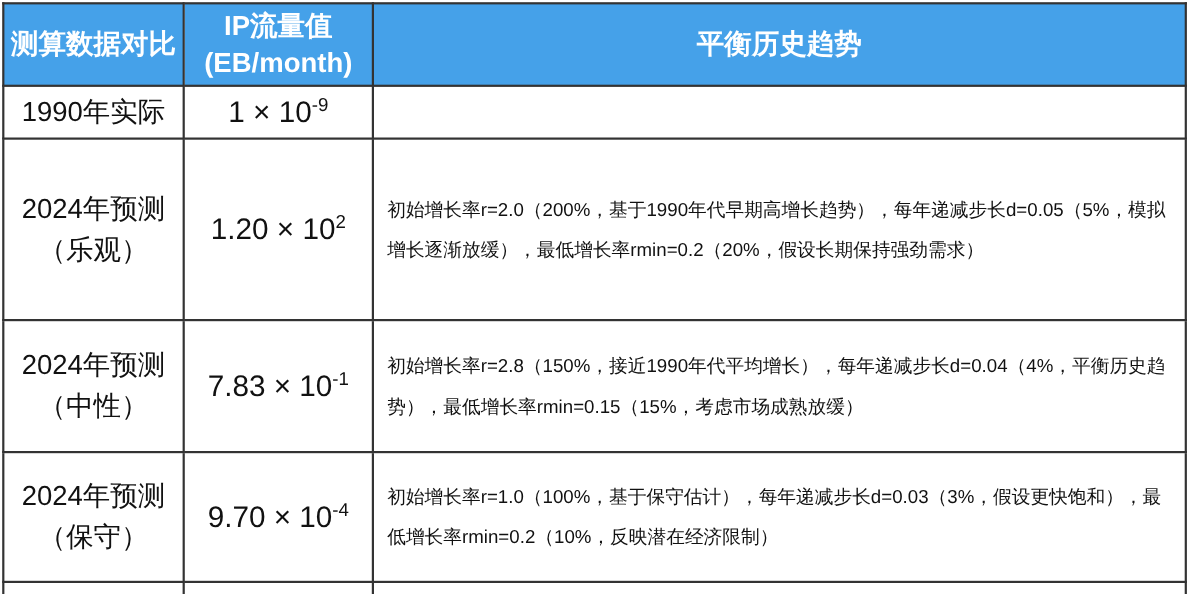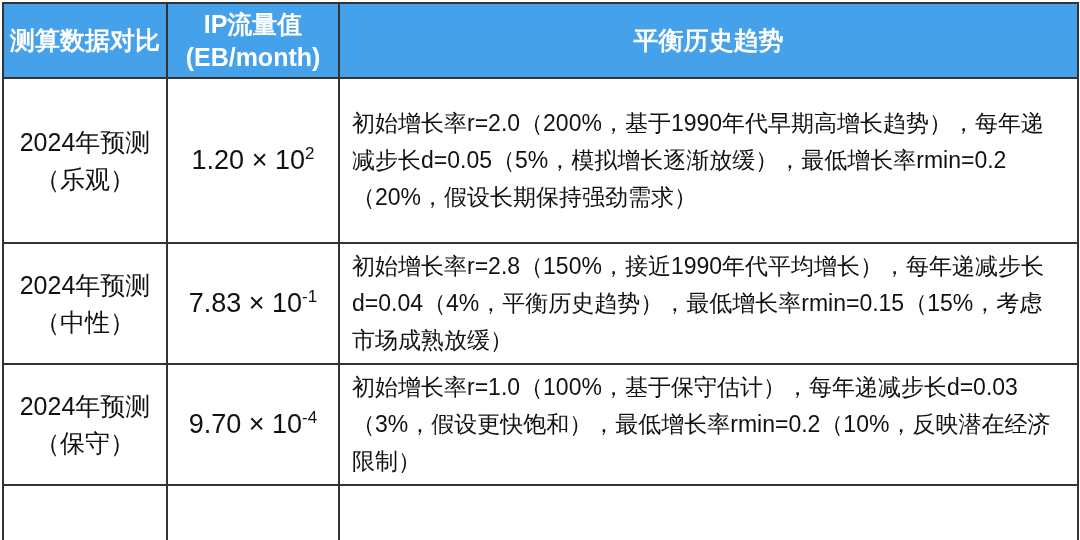--- a/index.html
+++ b/index.html
@@ -58,21 +58,21 @@
     padding: 0 4px;
     white-space: nowrap;
   }
   td.value-cell sup {
     font-size: 17px;
     vertical-align: super;
     line-height: 0;
   }
   td.assum-cell {
     text-align: left;
-    font-size: 23px;
+    font-size: 17px;
     line-height: 37px;
     padding: 4px 12px;
   }
 </style>
 </head>
 <body>
 
 <table class="compare">
   <colgroup>
     <col class="c-label">
@@ -87,20 +87,30 @@
       <th>
         <div>IP流量值</div>
         <div>(EB/month)</div>
       </th>
       <th>
         <span>平衡历史趋势</span>
       </th>
     </tr>
   </thead>
   <tbody>
+    <tr class="r1">
+      <td class="label-cell">
+        <div>1990年实际</div>
+        <div></div>
+      </td>
+      <td class="value-cell">
+        <span>1 × 10</span><sup>-9</sup>
+      </td>
+      <td class="assum-cell"></td>
+    </tr>
     <tr class="r2">
       <td class="label-cell">
         <div>2024年预测</div>
         <div>（乐观）</div>
       </td>
       <td class="value-cell">
         <span>1.20 × 10</span><sup>2</sup>
       </td>
       <td class="assum-cell">初始增长率r=2.0（200%，基于1990年代早期高增长趋势），每年递减步长d=0.05（5%，模拟增长逐渐放缓），最低增长率rmin=0.2（20%，假设长期保持强劲需求）</td>
     </tr>

